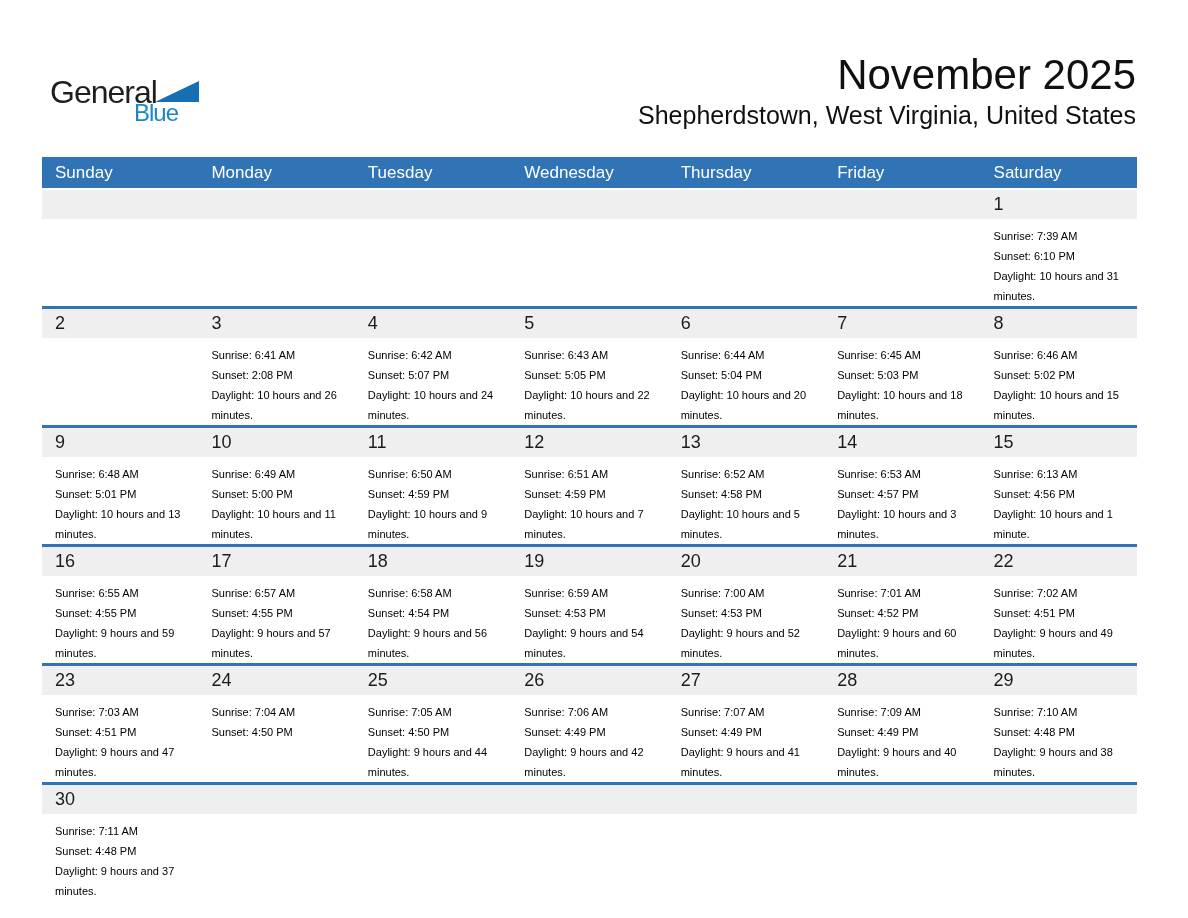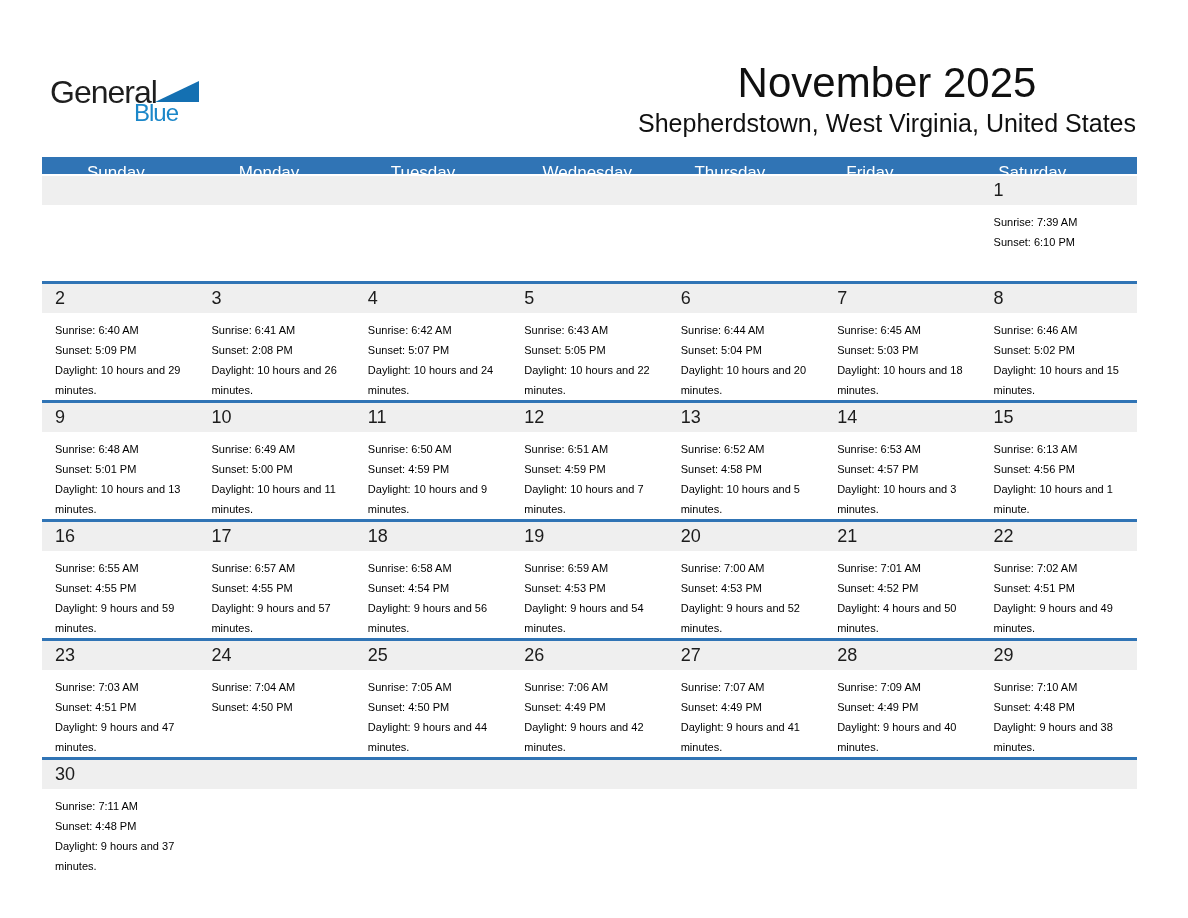--- a/index.html
+++ b/index.html
@@ -29,32 +29,31 @@
     position: absolute; left: 105px; top: 7px; width: 44px; height: 21px;
     background: var(--logo-triangle);
     clip-path: polygon(0 100%, 100% 0, 100% 100%);
   }
   .logo-blue {
     position: absolute; left: 84px; top: 25px;
     font-size: 24px; letter-spacing: -1px; font-weight: 400;
     color: var(--logo-blue);
   }
 
-  .titles { position: absolute; right: 52px; top: 60px; text-align: center; }
+  .titles { position: absolute; right: 52px; top: 52px; text-align: right; }
   .month-title { font-size: 42px; font-weight: 400; line-height: 1.1; color: #101010; }
   .location-subtitle { font-size: 25px; font-weight: 400; margin-top: 3px; color: #101010; }
 
   
   .calendar { position: absolute; left: 42px; top: 157px; width: 1095px; }
 
   .weekday-row {
     display: grid; grid-template-columns: repeat(7, 1fr);
     background: var(--accent);
-    height: 17px;
-    padding-left: 32px;
+    height: 31px;
   }
   .weekday-cell {
     color: #ffffff; font-size: 17px; line-height: 31px;
     padding-left: 13px; overflow: hidden; white-space: nowrap;
   }
 
   .week {
     display: grid; grid-template-columns: repeat(7, 1fr);
     min-height: 107px;
     background: #ffffff;
@@ -118,31 +117,27 @@
             <div class="num-band"></div>
           </div>
           <div class="day-cell">
             <div class="num-band"></div>
           </div>
           <div class="day-cell">
             <div class="num-band">1</div>
             <div class="details">
               <div>Sunrise: 7:39 AM</div>
               <div>Sunset: 6:10 PM</div>
+              <div>Daylight: 10 hours and 31 minutes.</div>
             </div>
           </div>
         </div>
         <div class="week">
           <div class="day-cell">
             <div class="num-band">2</div>
-            <div class="details">
-              <div>Sunrise: 6:40 AM</div>
-              <div>Sunset: 5:09 PM</div>
-              <div>Daylight: 10 hours and 29 minutes.</div>
-            </div>
           </div>
           <div class="day-cell">
             <div class="num-band">3</div>
             <div class="details">
               <div>Sunrise: 6:41 AM</div>
               <div>Sunset: 2:08 PM</div>
               <div>Daylight: 10 hours and 26 minutes.</div>
             </div>
           </div>
           <div class="day-cell">
@@ -283,21 +278,21 @@
               <div>Sunrise: 7:00 AM</div>
               <div>Sunset: 4:53 PM</div>
               <div>Daylight: 9 hours and 52 minutes.</div>
             </div>
           </div>
           <div class="day-cell">
             <div class="num-band">21</div>
             <div class="details">
               <div>Sunrise: 7:01 AM</div>
               <div>Sunset: 4:52 PM</div>
-              <div>Daylight: 4 hours and 50 minutes.</div>
+              <div>Daylight: 9 hours and 60 minutes.</div>
             </div>
           </div>
           <div class="day-cell">
             <div class="num-band">22</div>
             <div class="details">
               <div>Sunrise: 7:02 AM</div>
               <div>Sunset: 4:51 PM</div>
               <div>Daylight: 9 hours and 49 minutes.</div>
             </div>
           </div>

